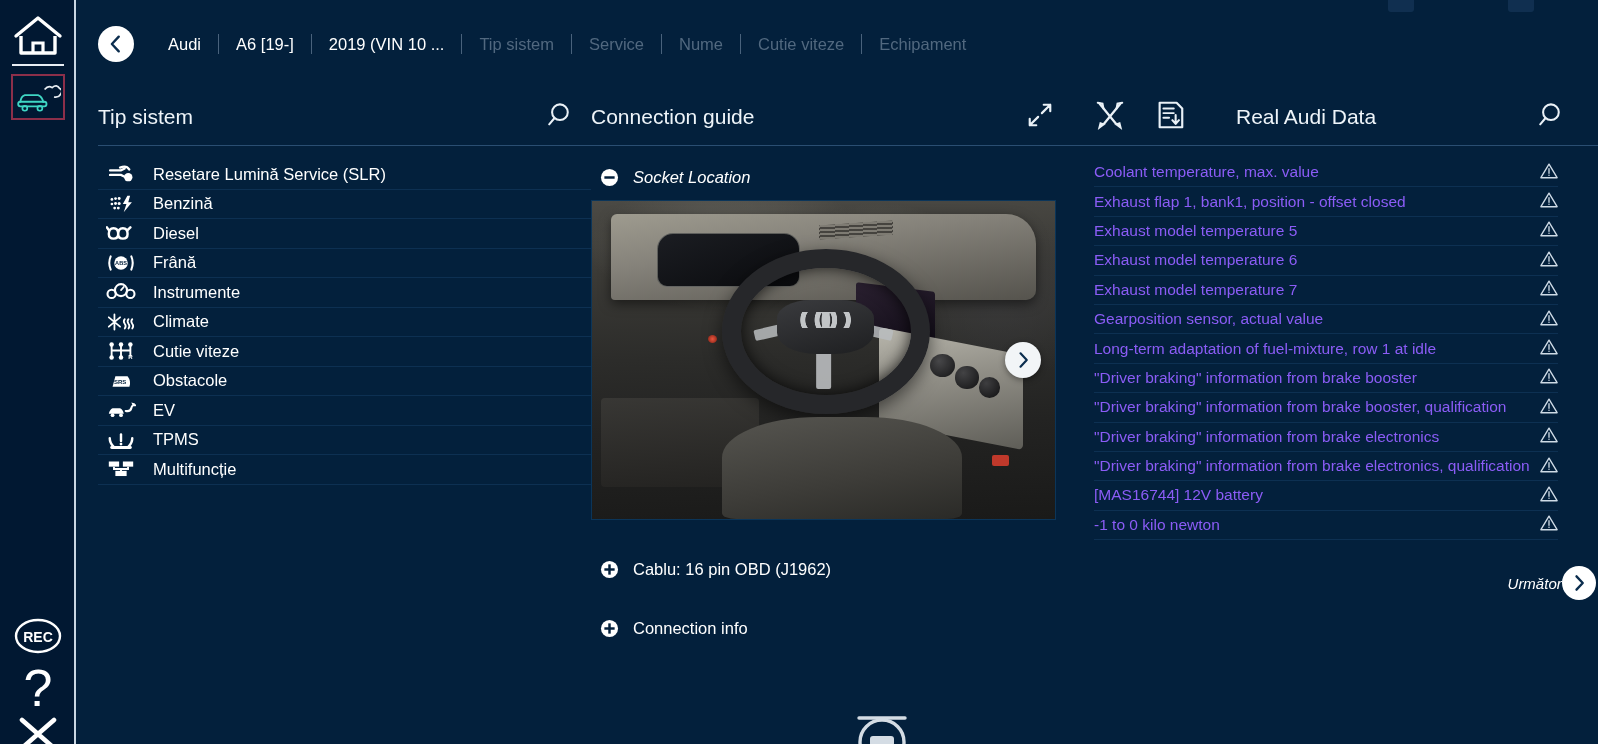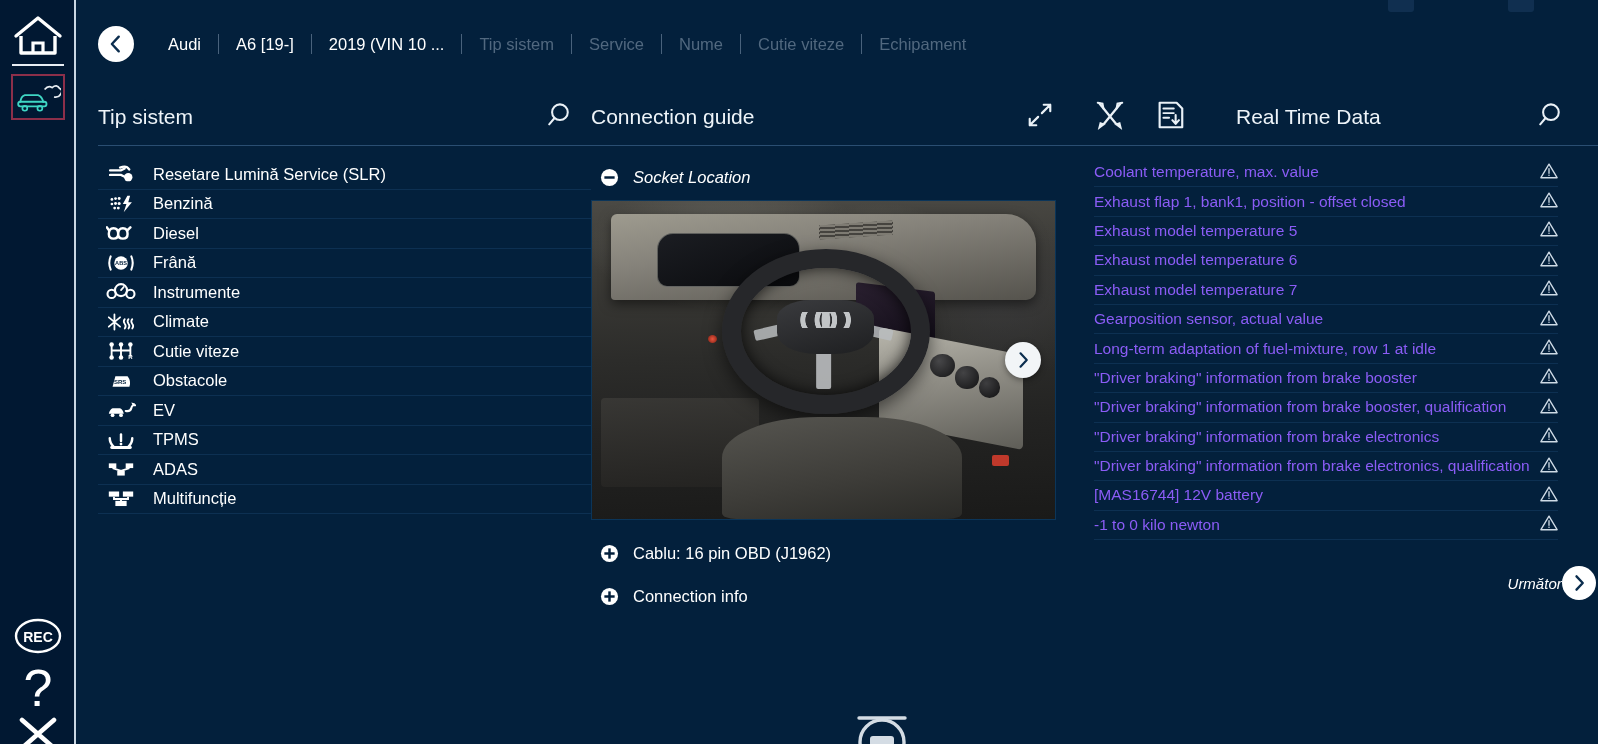--- a/index.html
+++ b/index.html
@@ -84,21 +84,21 @@
     display: flex; align-items: center; height: 29.5px;
     border-bottom: 1px solid #143css;
     cursor: pointer;
   }
   .sys-row { border-bottom: 1px solid #123char; }
   .sys-row { border-bottom: 1px solid #0d3052; }
   .sys-ico { width: 46px; flex: 0 0 46px; display: flex; align-items: center; justify-content: center; }
   .sys-label { font-size: 16.5px; color: #ffffff; margin-left: 9px; }
 
   
-  .acc-row { display: flex; align-items: center; margin-top: 24px; cursor: pointer; }
+  .acc-row { display: flex; align-items: center; margin-top: 40px; cursor: pointer; }
   .acc-row.first { margin-top: 22px; font-style: italic; }
   .acc-ico { width: 19px; height: 19px; flex: 0 0 19px; margin-left: 9px; }
   .acc-label { font-size: 16.5px; color: #ffffff; margin-left: 14px; }
 
   .photo-wrap {
     position: relative; margin: 13px 0 0 0;
     width: 465px; height: 320px;
     border: 1px solid #0b3559;
     overflow: hidden;
   }
@@ -417,31 +417,20 @@
               <svg viewBox="0 0 32 22" width="30" height="22">
                 <path d="M8 18 q-4-4-4-9 M24 18 q4-4 4-9" fill="none" stroke="#fff" stroke-width="2.6" stroke-linecap="round"></path>
                 <path d="M6 19 h20" stroke="#fff" stroke-width="3" stroke-linecap="round"></path>
                 <path d="M16 5 V12" stroke="#fff" stroke-width="2.6" stroke-linecap="round"></path>
                 <circle cx="16" cy="15.3" r="1.5" fill="#fff"></circle>
               </svg>
             </span>
             <span class="sys-label">TPMS</span>
           </div>
 
-          <div class="sys-row">
-            <span class="sys-ico">
-              <svg viewBox="0 0 32 22" width="30" height="22">
-                <rect x="3" y="5" width="8" height="5" fill="#fff"></rect>
-                <rect x="21" y="5" width="8" height="5" fill="#fff"></rect>
-                <rect x="12" y="13" width="8" height="5" fill="#fff"></rect>
-                <path d="M7 10 L16 13 M25 10 L16 13" stroke="#fff" stroke-width="2"></path>
-              </svg>
-            </span>
-            <span class="sys-label">ADAS</span>
-          </div>
 
           <div class="sys-row">
             <span class="sys-ico">
               <svg viewBox="0 0 32 22" width="30" height="22">
                 <rect x="3" y="3" width="11" height="5.5" fill="#fff"></rect>
                 <rect x="18" y="3" width="11" height="5.5" fill="#fff"></rect>
                 <rect x="10" y="13" width="12" height="5.5" fill="#fff"></rect>
                 <path d="M8.5 8.5 V11 H23.5 V8.5 M16 11 V13" stroke="#fff" stroke-width="2" fill="none"></path>
               </svg>
             </span>
@@ -533,21 +522,21 @@
               <path d="M30 4 l-5 1 l-1 5" fill="none" stroke="#eaf1f7" stroke-width="2.2" stroke-linecap="round"></path>
             </svg>
           </span>
           <span class="tool-ico">
             <svg viewBox="0 0 34 34" width="32" height="32">
               <path d="M6 4 h18 l6 6 v20 H6 z" fill="none" stroke="#eaf1f7" stroke-width="2.3" stroke-linejoin="round"></path>
               <path d="M10 10 h11 M10 15 h11 M10 20 h6" stroke="#eaf1f7" stroke-width="2.1" stroke-linecap="round"></path>
               <path d="M23 17 v9 M19.5 22.5 L23 26.5 L26.5 22.5" fill="none" stroke="#eaf1f7" stroke-width="2.2" stroke-linecap="round" stroke-linejoin="round"></path>
             </svg>
           </span>
-          <div class="rtd-title">Real Time Data</div>
+          <div class="rtd-title">Real Audi Data</div>
           <span class="right-ico" style="right:50px">
             <svg viewBox="0 0 30 30" width="28" height="28">
               <circle cx="16" cy="12" r="8.4" fill="none" stroke="#eaf1f7" stroke-width="2.2"></circle>
               <path d="M10 18.5 L4.5 25" stroke="#eaf1f7" stroke-width="2.2" stroke-linecap="round"></path>
             </svg>
           </span>
         </div>
 
         <div class="rtd-list">
           <div class="rtd-row">

